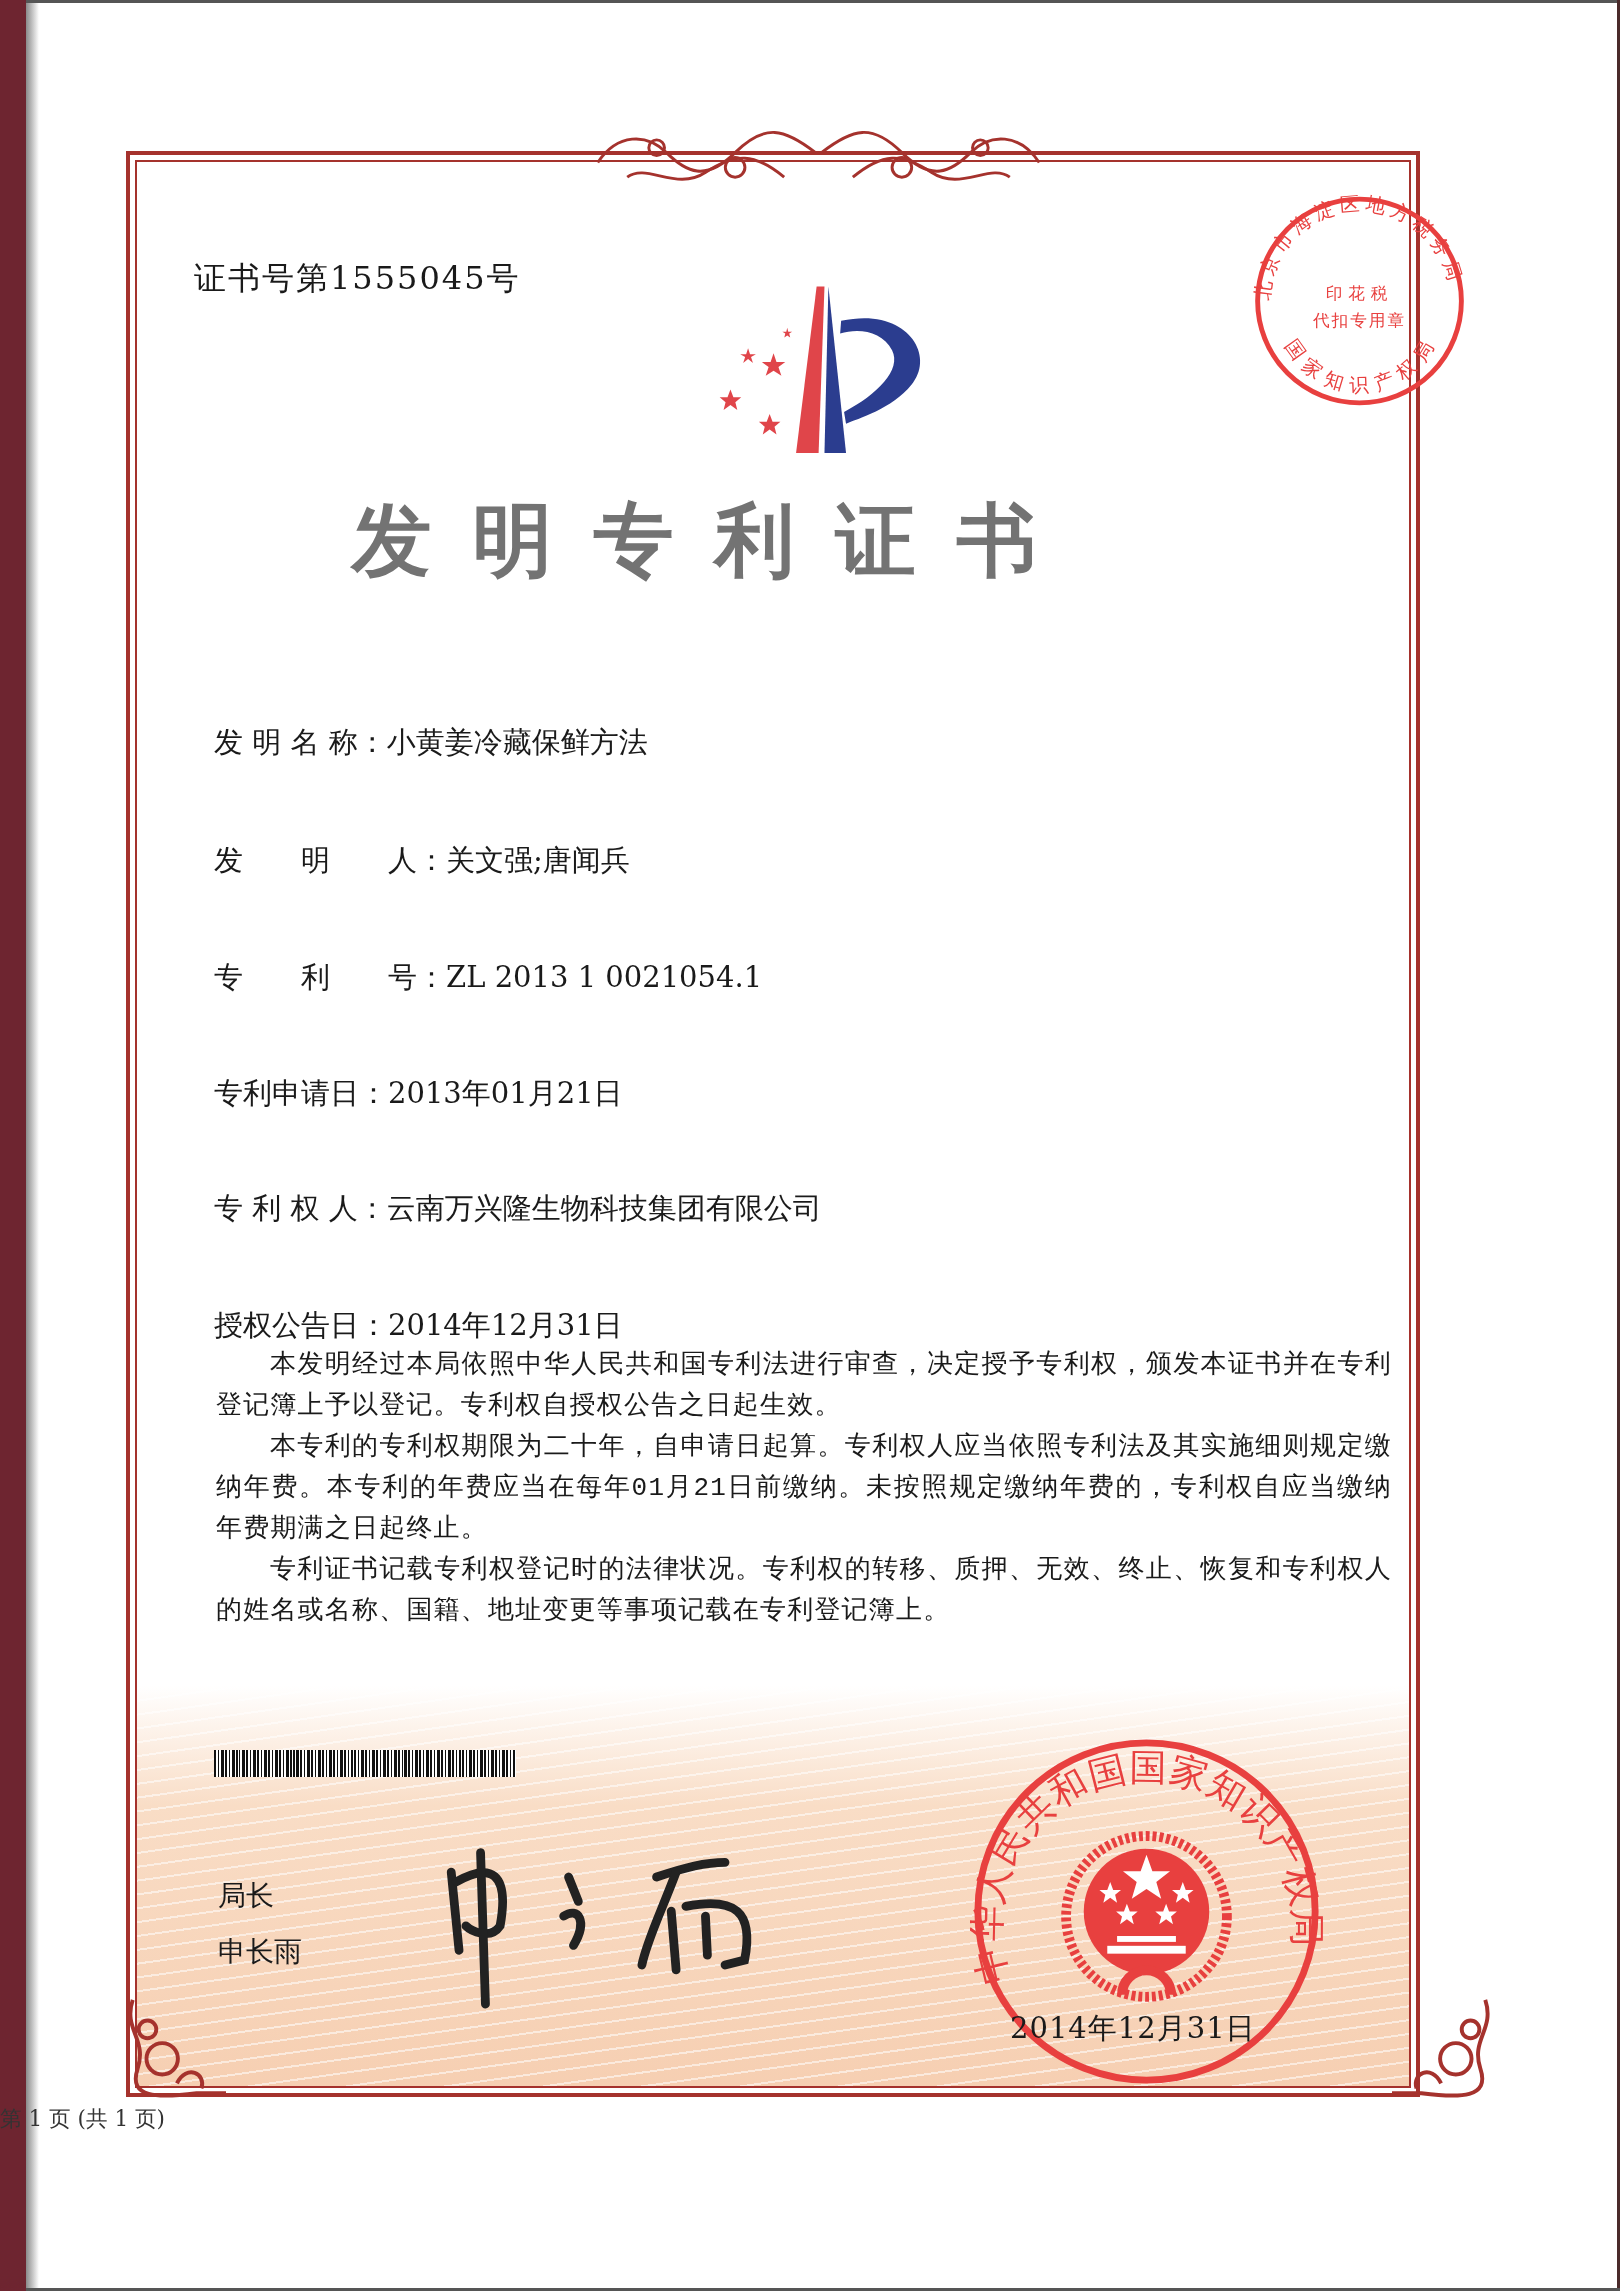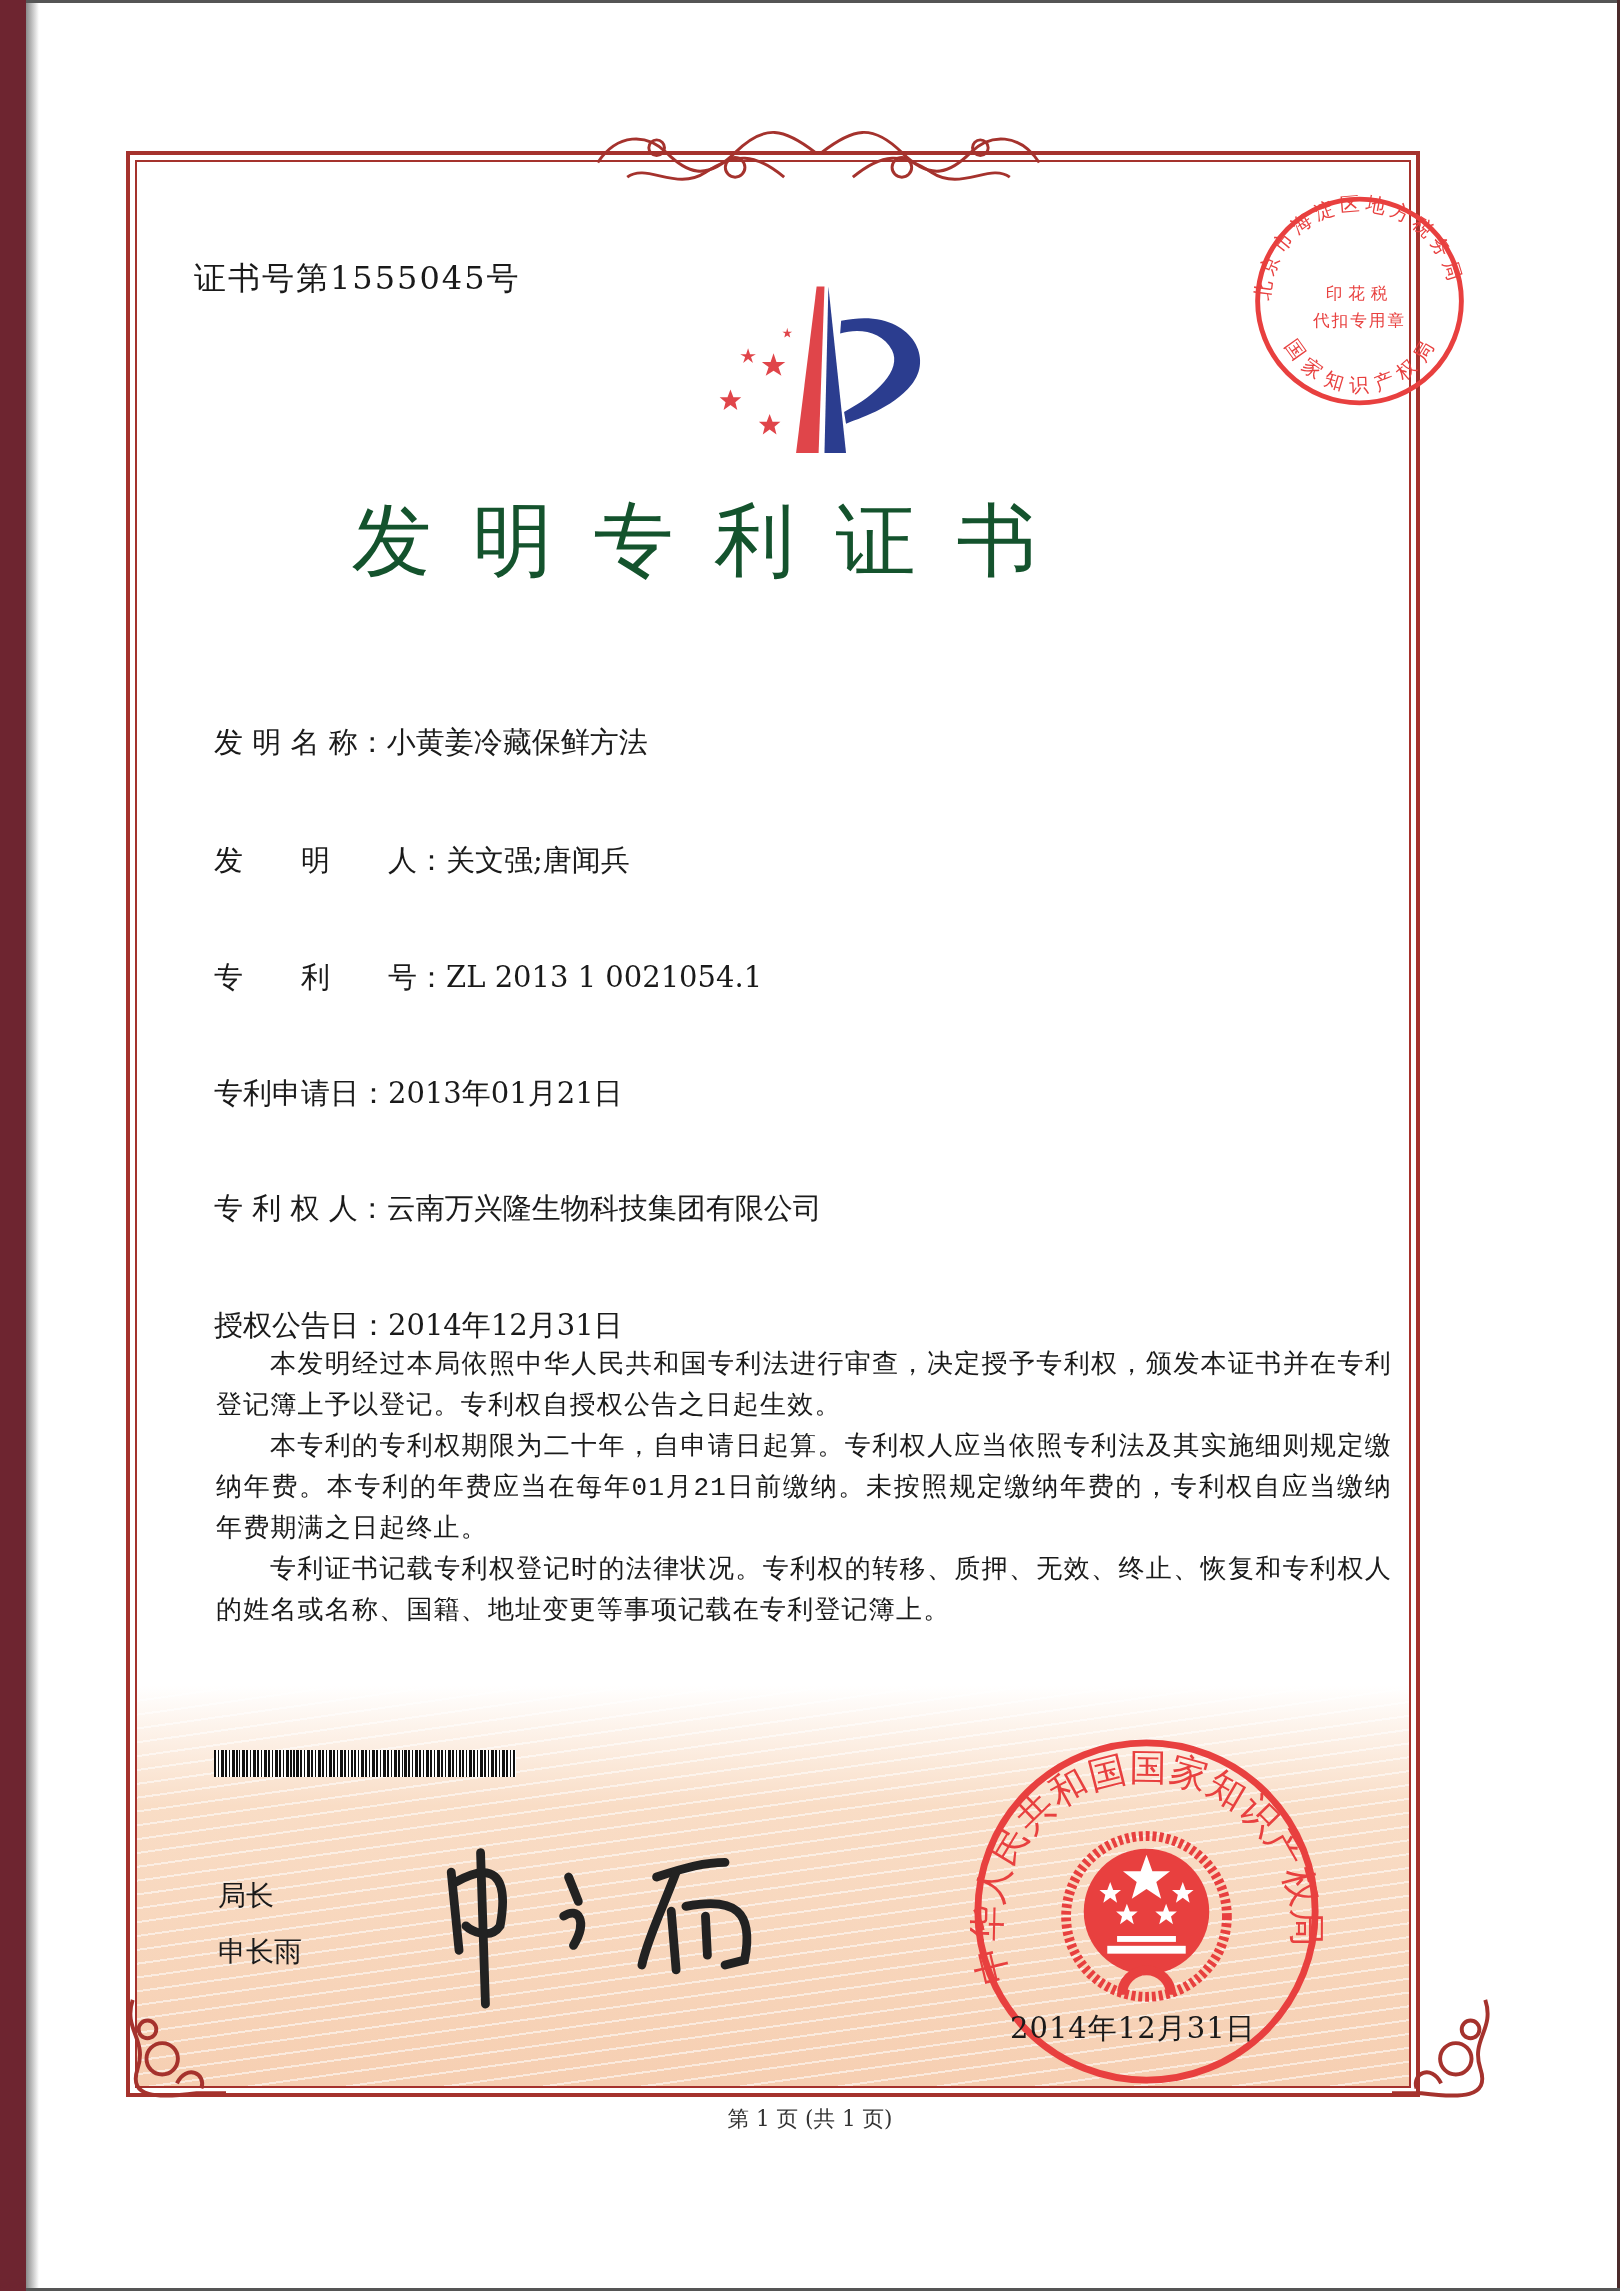--- a/index.html
+++ b/index.html
@@ -39,21 +39,21 @@
     position:absolute; left:588px; top:123px; width:461px; height:74px;
   }
   .corner { position:absolute; width:108px; height:118px; }
 
   .cert-no {
     position:absolute; left:194px; top:257px; font-size:32px; letter-spacing:2px;
   }
   .logo { position:absolute; left:701px; top:267px; width:245px; height:191px; }
   .title {
     position:absolute; left:0; width:1388px; top:488px; text-align:center;
-    font-size:80px; letter-spacing:41px; font-weight:normal; color:#14532d;
+    font-size:80px; letter-spacing:41px; font-weight:bold; color:#737373;
     padding-left:41px; box-sizing:border-box;
   }
   .field { position:absolute; left:214px; font-size:29px; white-space:nowrap; }
   .field .label { display:inline-block; letter-spacing:0;margin-top:32px; }
   .body-text {
     position:absolute; left:216px; width:1176px; top:1345px;
     font-size:26px; line-height:41px; letter-spacing:1.2px;font-family:Liberation Mono, monospace;
   }
   .body-text p { margin:0; text-indent:54px; text-align:justify; }
   .barcode {
@@ -62,21 +62,21 @@
   }
   .director-title { position:absolute; left:218px; top:1877px; font-family:"DejaVu Sans","Liberation Sans",sans-serif; font-size:28px; }
   .director-name { position:absolute; left:218px; top:1933px; font-family:"DejaVu Sans","Liberation Sans",sans-serif; font-size:28px; }
   .signature { position:absolute; left:431px; top:1833px; width:412px; height:176px; }
   .seal-tax { position:absolute; left:1240px; top:191px; width:240px; height:221px; }
   .seal-cnipa { position:absolute; left:970px; top:1735px; width:353px; height:353px; }
   .seal-date {
     position:absolute; left:1010px; top:2009px; font-size:29px; letter-spacing:1px; color:#1a1a1a;
   }
   .page-no {
-    position:absolute; left:0; width:1620px; top:2104px; text-align:center; font-size:21.6px; color:#333;
+    position:absolute; left:0; width:1620px; top:2104px; font-size:21.6px; color:#333;
   }
 </style>
 </head>
 <body>
 
 <div class="binding"></div>
 <div class="binding-shadow"></div>
 <div class="top-edge"></div>
 <div class="right-edge"></div>
 <div class="bottom-edge"></div>

